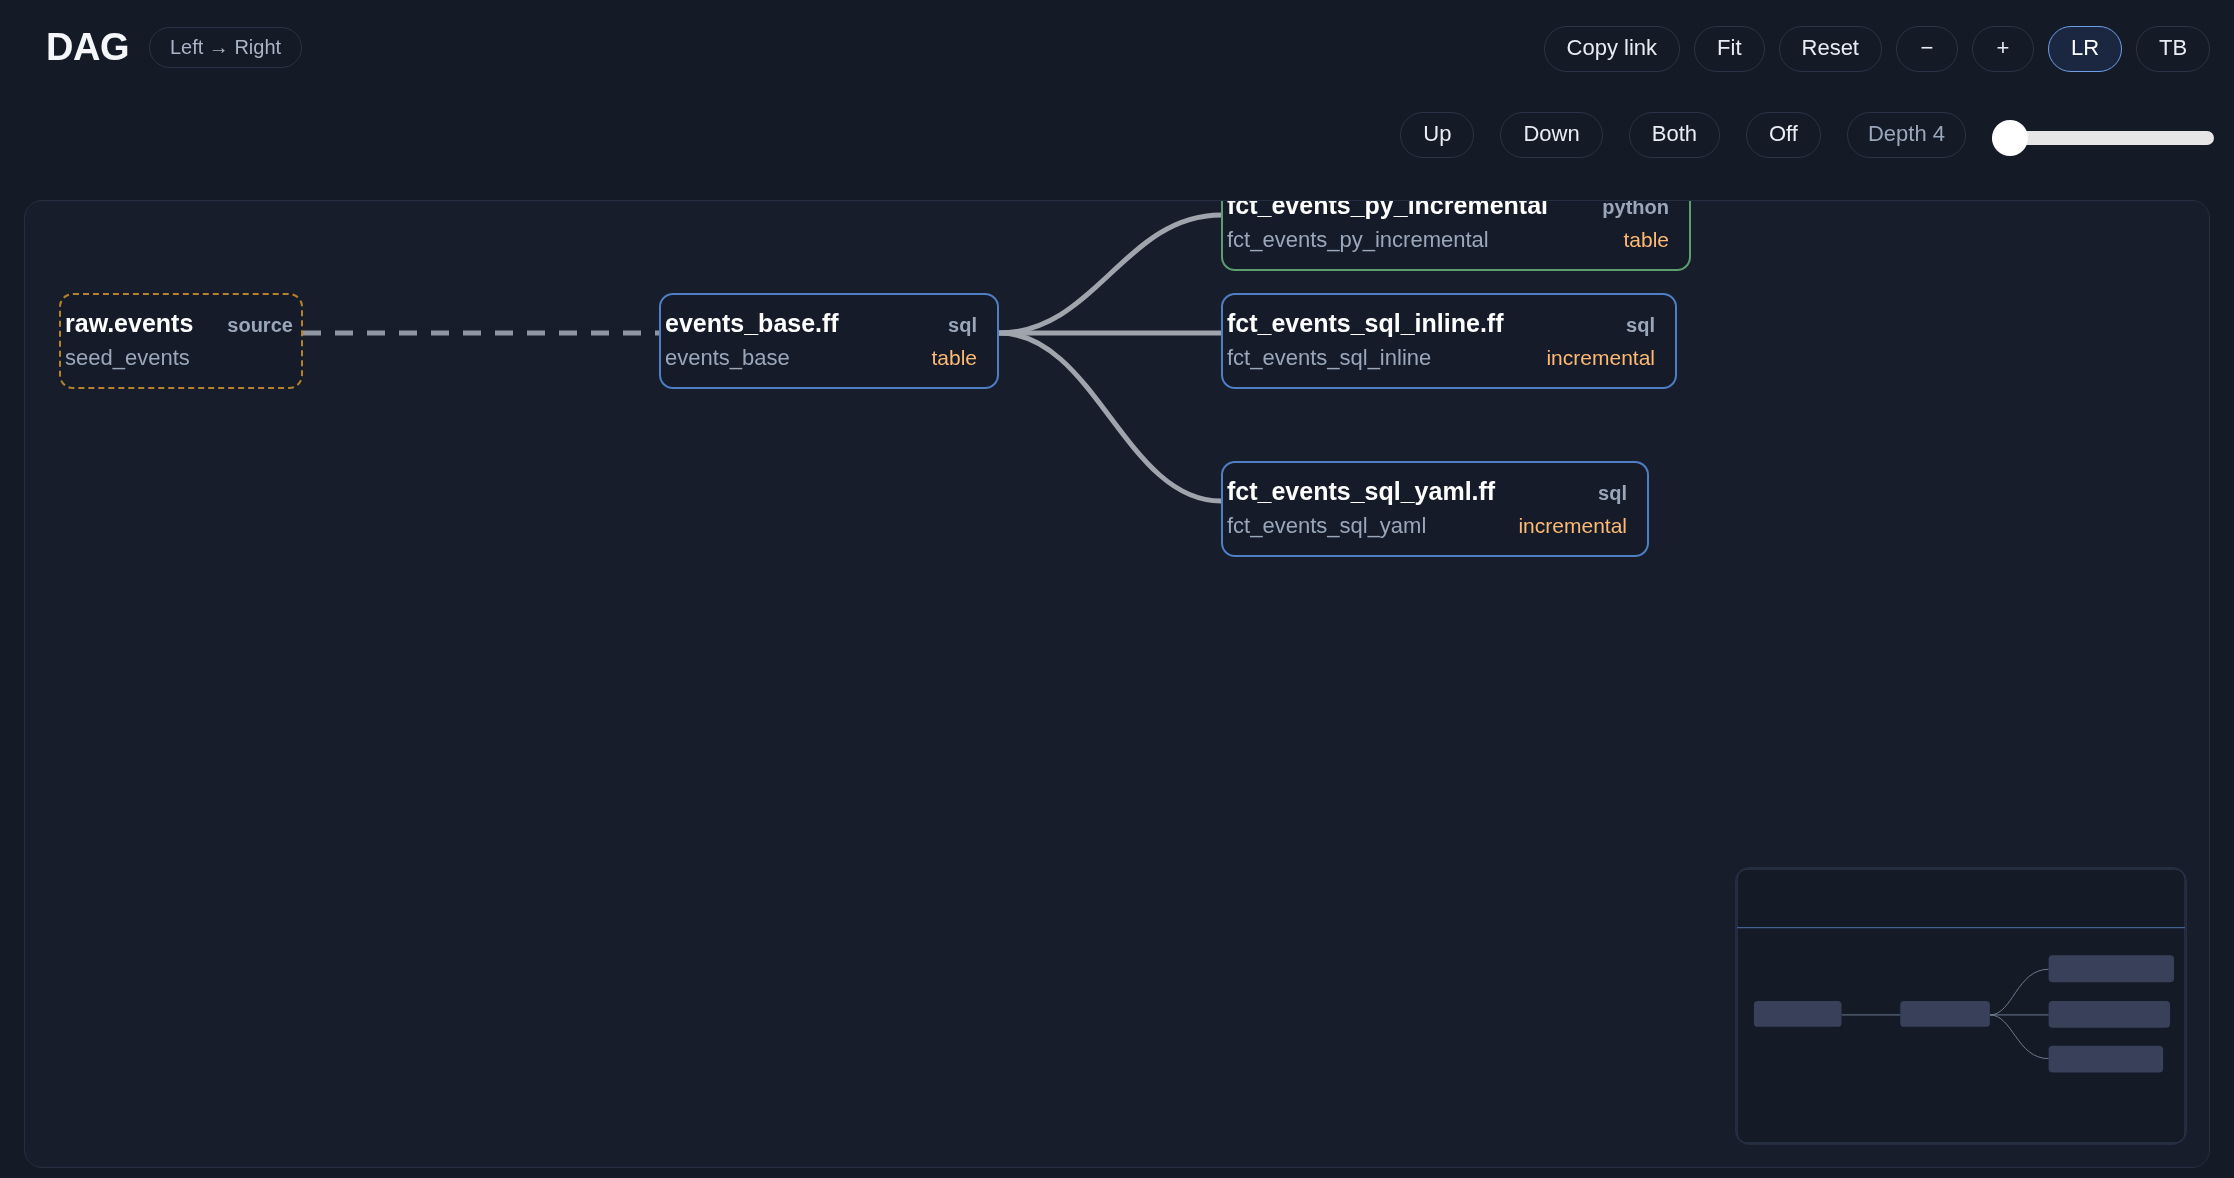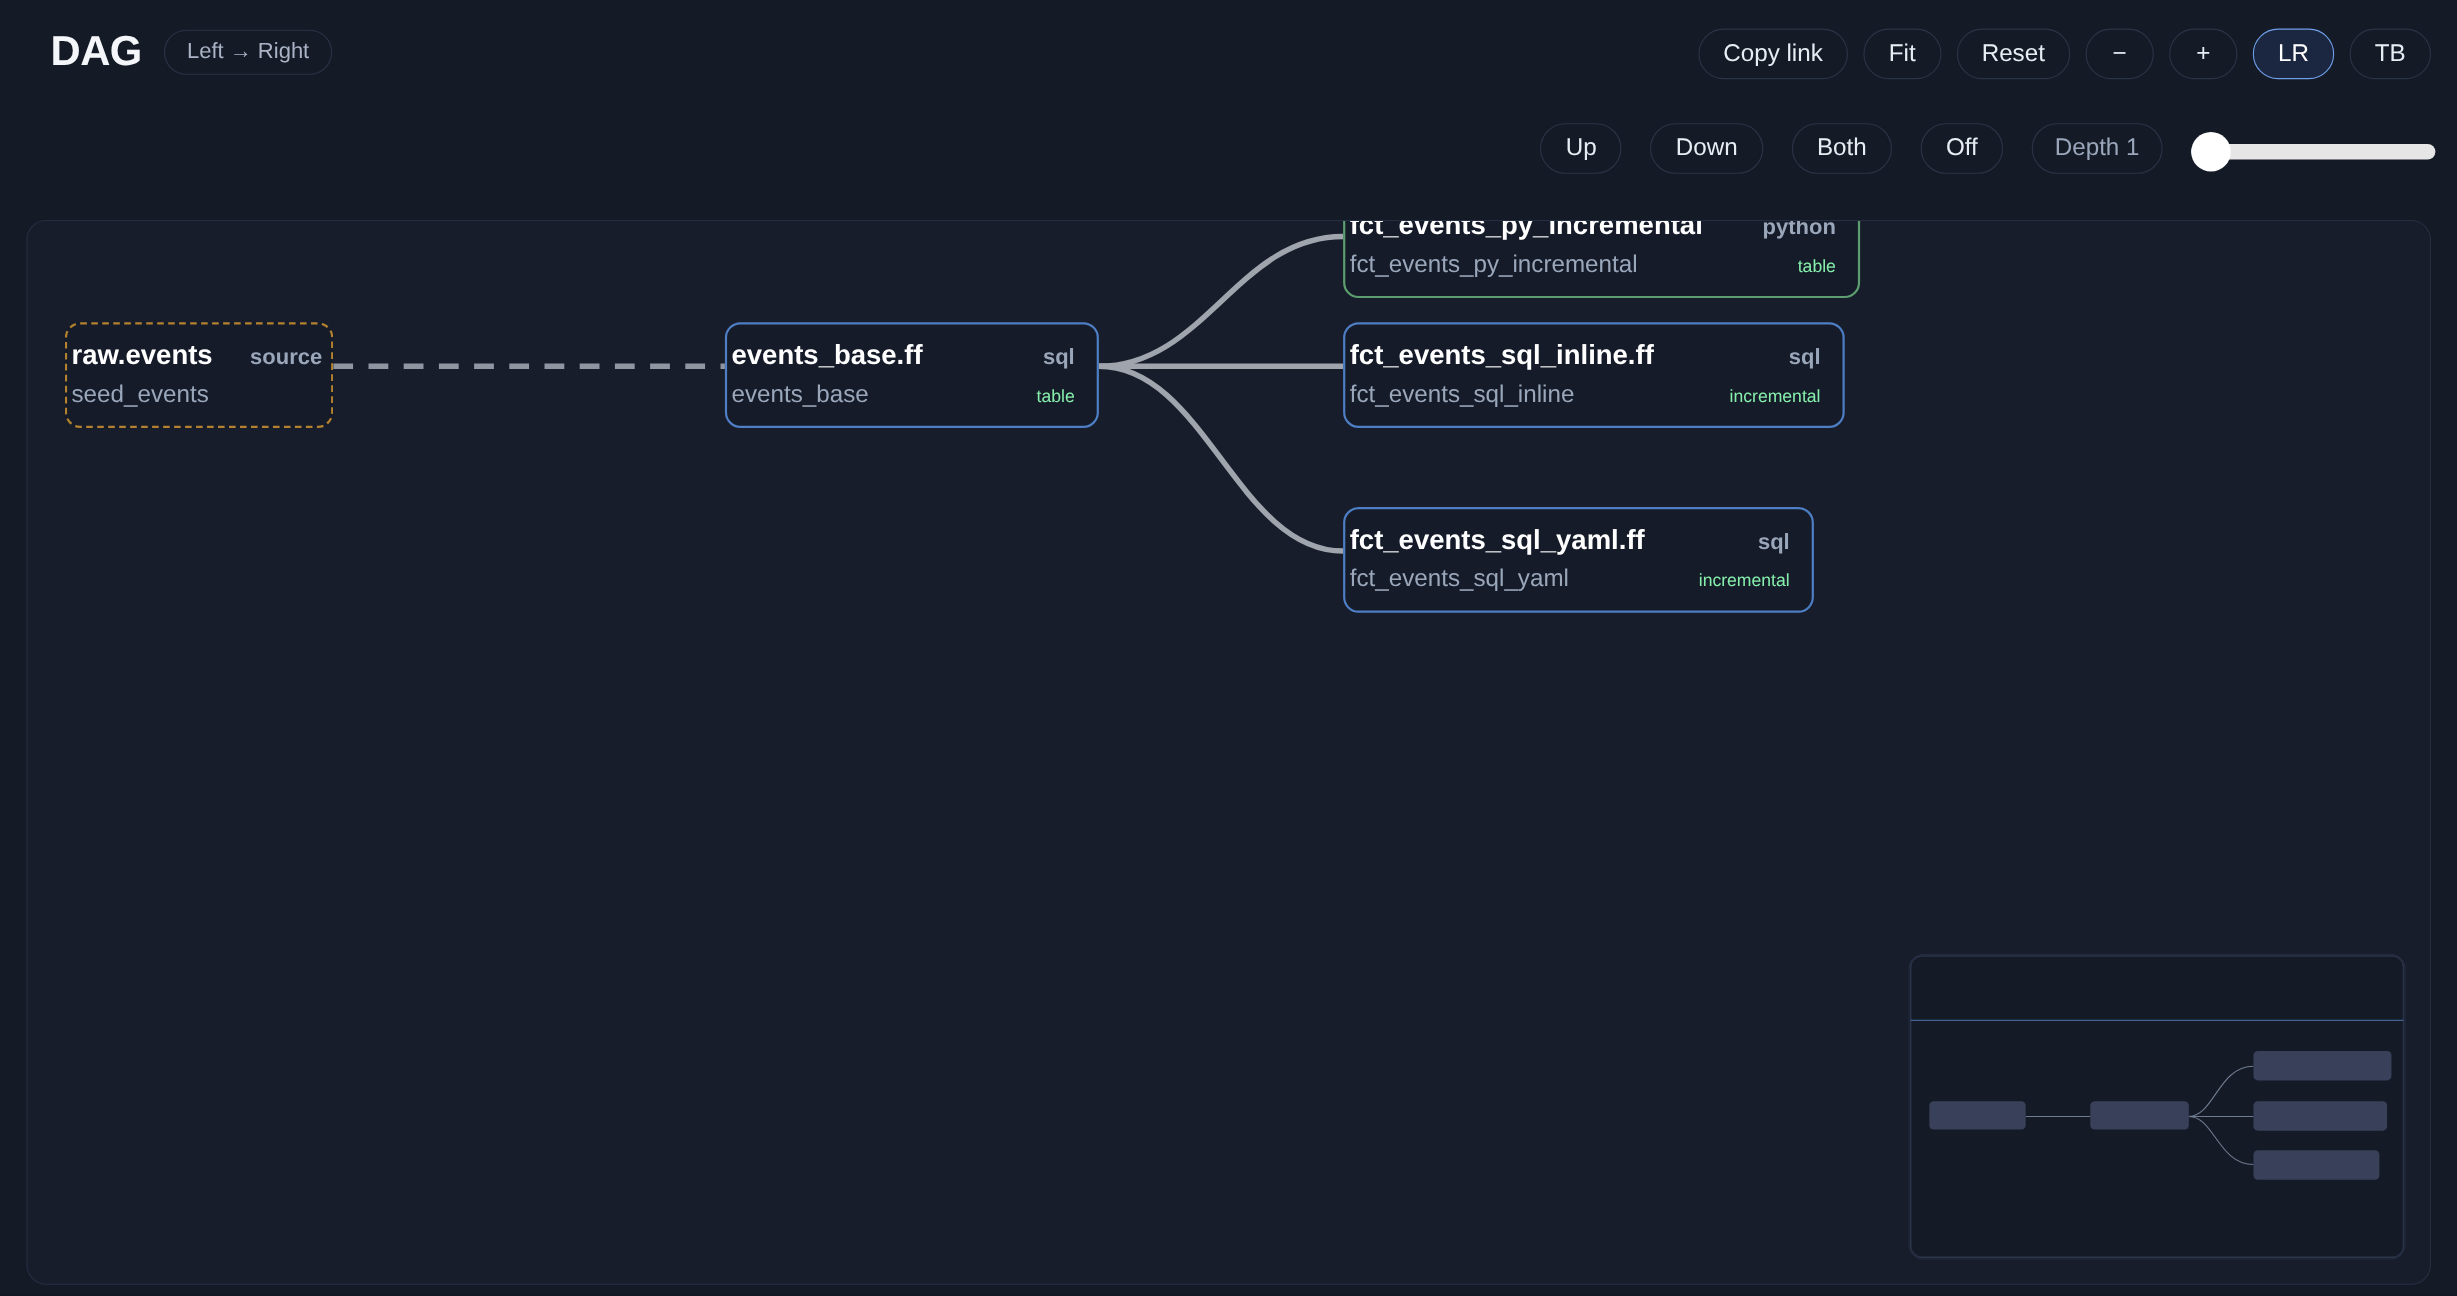--- a/index.html
+++ b/index.html
@@ -189,22 +189,22 @@
     font-size: 20px;
     font-weight: bold;
     color: #9aa7bb;
   }
   .node-sub {
     font-size: 22px;
     color: #9aa7bb;
     padding-top: 7px;
   }
   .node-mat {
-    font-size: 16px;
-    color: #86efac;
+    font-size: 21px;
+    color: #fdba74;
     padding-top: 7px;
   }
 
   
   .minimap {
     position: absolute;
     right: 22px;
     bottom: 22px;
     width: 452px;
     height: 278px;
@@ -234,21 +234,21 @@
     <button class="btn icon-btn">+</button>
     <button class="btn square active">LR</button>
     <button class="btn square">TB</button>
   </div>
 
   <div class="toolbar-second">
     <button class="btn">Up</button>
     <button class="btn">Down</button>
     <button class="btn">Both</button>
     <button class="btn">Off</button>
-    <div class="chip-depth">Depth 1</div>
+    <div class="chip-depth">Depth 4</div>
     <div class="slider">
       <div class="slider-track"></div>
       <div class="slider-thumb"></div>
     </div>
   </div>
 
 </div>
 
 <div class="canvas">
 

